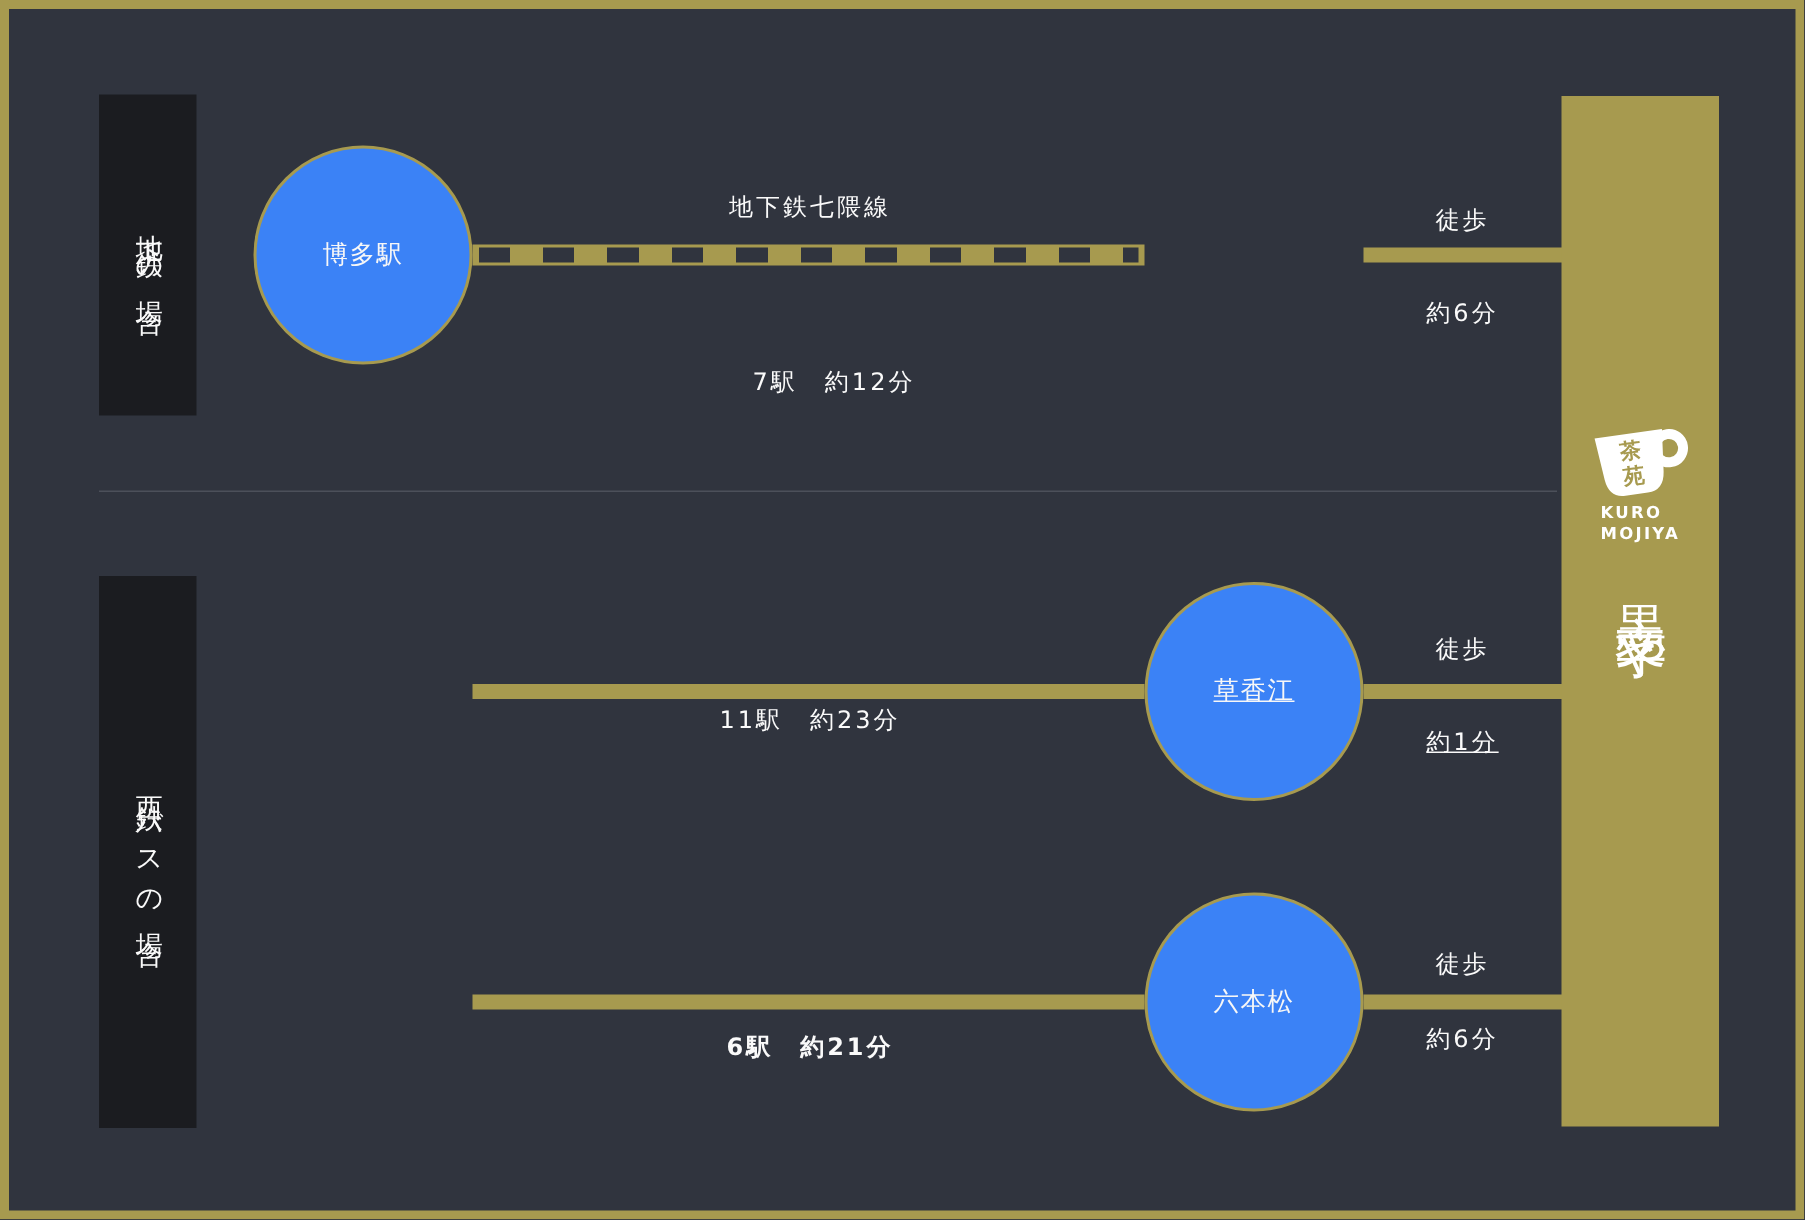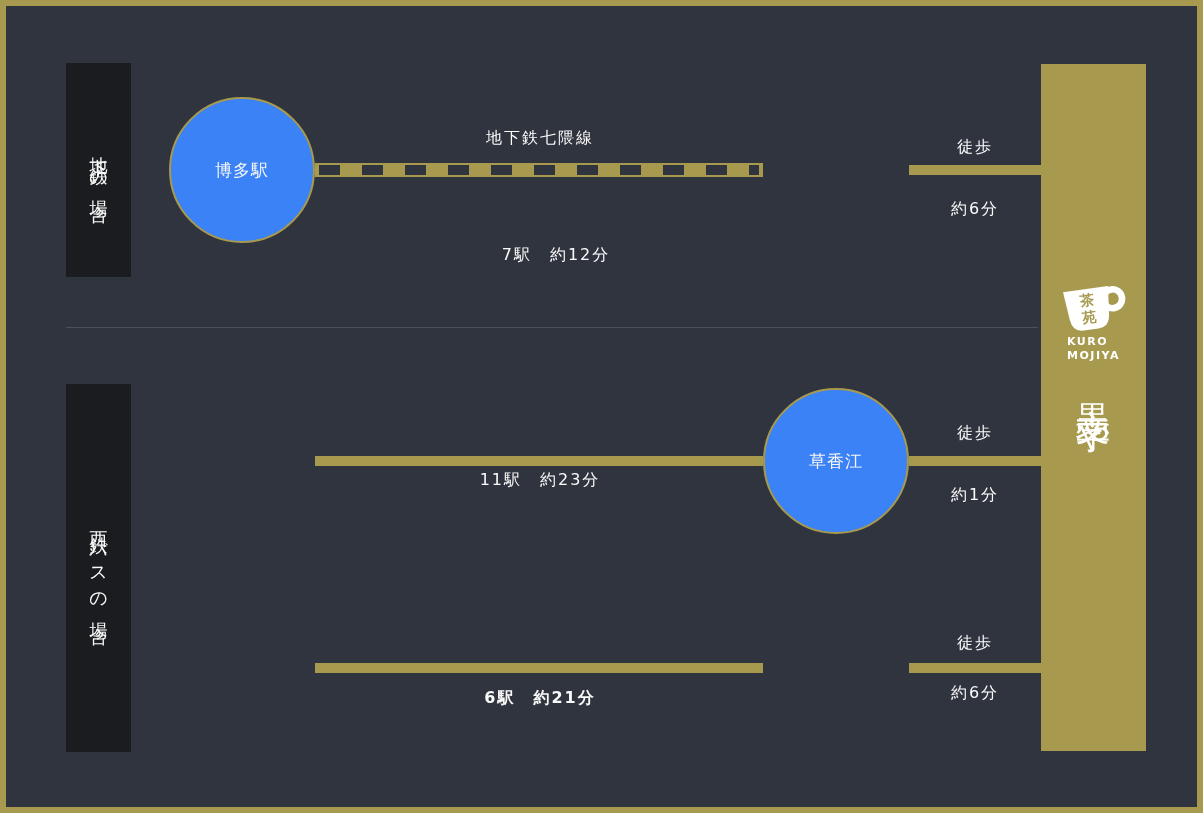--- a/index.html
+++ b/index.html
@@ -52,21 +52,21 @@
     display: flex;
     align-items: center;
     justify-content: center;
     text-align: center;
     z-index: 10;
   }
   .circle .st-name { font-size: 17px; letter-spacing: 1px; line-height: 23px; }
   .pos-r1-from { left: 169px; top: 97px; }
   .pos-r1-to   { left: 763px; top: 97px; }
   .pos-r2-from { left: 169px; top: 388px; }
-  .pos-r2-to   { left: 763px; top: 388px; }
+  .pos-r2-to   { left: 763px; top: 388px; text-decoration: underline; }
   .pos-r3-from { left: 169px; top: 595px; }
   .pos-r3-to   { left: 763px; top: 595px; }
 
   
   .tline { position: absolute; background: #a79a4f; z-index: 5; }
   .line-subway { left: 315px; top: 163px; width: 448px; height: 14px; }
   .line-subway .dash-overlay {
     position: absolute; left: 4px; right: 4px; top: 2px; bottom: 2px;
     background: repeating-linear-gradient(to right, #30343e 0 21px, transparent 21px 43px);
   }
@@ -86,21 +86,21 @@
     color: #fafafa;
     z-index: 12;
   }
   .lbl-subway-name   { left: 540px; top: 128px; }
   .lbl-subway-detail { left: 556px; top: 203px; margin-top: 42px; }
   .lbl-bus1-detail   { left: 540px; top: 470px; }
   .lbl-bus2-detail   { left: 540px; top: 688px; font-weight: bold; }
   .lbl-walk1-a { left: 975px; top: 137px; }
   .lbl-walk1-b { left: 975px; top: 199px; }
   .lbl-walk2-a { left: 975px; top: 423px; }
-  .lbl-walk2-b { left: 975px; top: 485px; }
+  .lbl-walk2-b { left: 975px; top: 485px; text-decoration: underline; }
   .lbl-walk3-a { left: 975px; top: 633px; }
   .lbl-walk3-b { left: 975px; top: 683px; }
 
   
   .divider {
     position: absolute;
     left: 66px; top: 327px;
     width: 972px; height: 1px;
     background: #4c505a;
   }
@@ -167,20 +167,23 @@
   <div class="flabel lbl-bus1-detail">11駅　約23分</div>
   <div class="circle pos-r2-to">
     <span class="st-name">草香江</span>
   </div>
   <div class="tline walk-r2"></div>
   <div class="flabel lbl-walk2-a">徒歩</div>
   <div class="flabel lbl-walk2-b">約1分</div>
 
   <div class="tline line-bus2"></div>
   <div class="flabel lbl-bus2-detail">6駅　約21分</div>
+  <div class="circle pos-r3-to">
+    <span class="st-name">六本松</span>
+  </div>
   <div class="tline walk-r3"></div>
   <div class="flabel lbl-walk3-a">徒歩</div>
   <div class="flabel lbl-walk3-b">約6分</div>
 
   <div class="banner">
     <svg class="cup-logo" width="68" height="46" viewBox="0 0 72 48">
       <g transform="rotate(-8 36 24)">
         <circle cx="57" cy="16" r="10" fill="none" stroke="#ffffff" stroke-width="7"></circle>
         <path d="M6,2 H54 L51,32 Q49.5,45 38,45 H22 Q10.5,45 9,32 Z" fill="#ffffff"></path>
         <text x="30" y="19" font-size="15" font-weight="bold" fill="#a79a4f" text-anchor="middle">茶</text>

